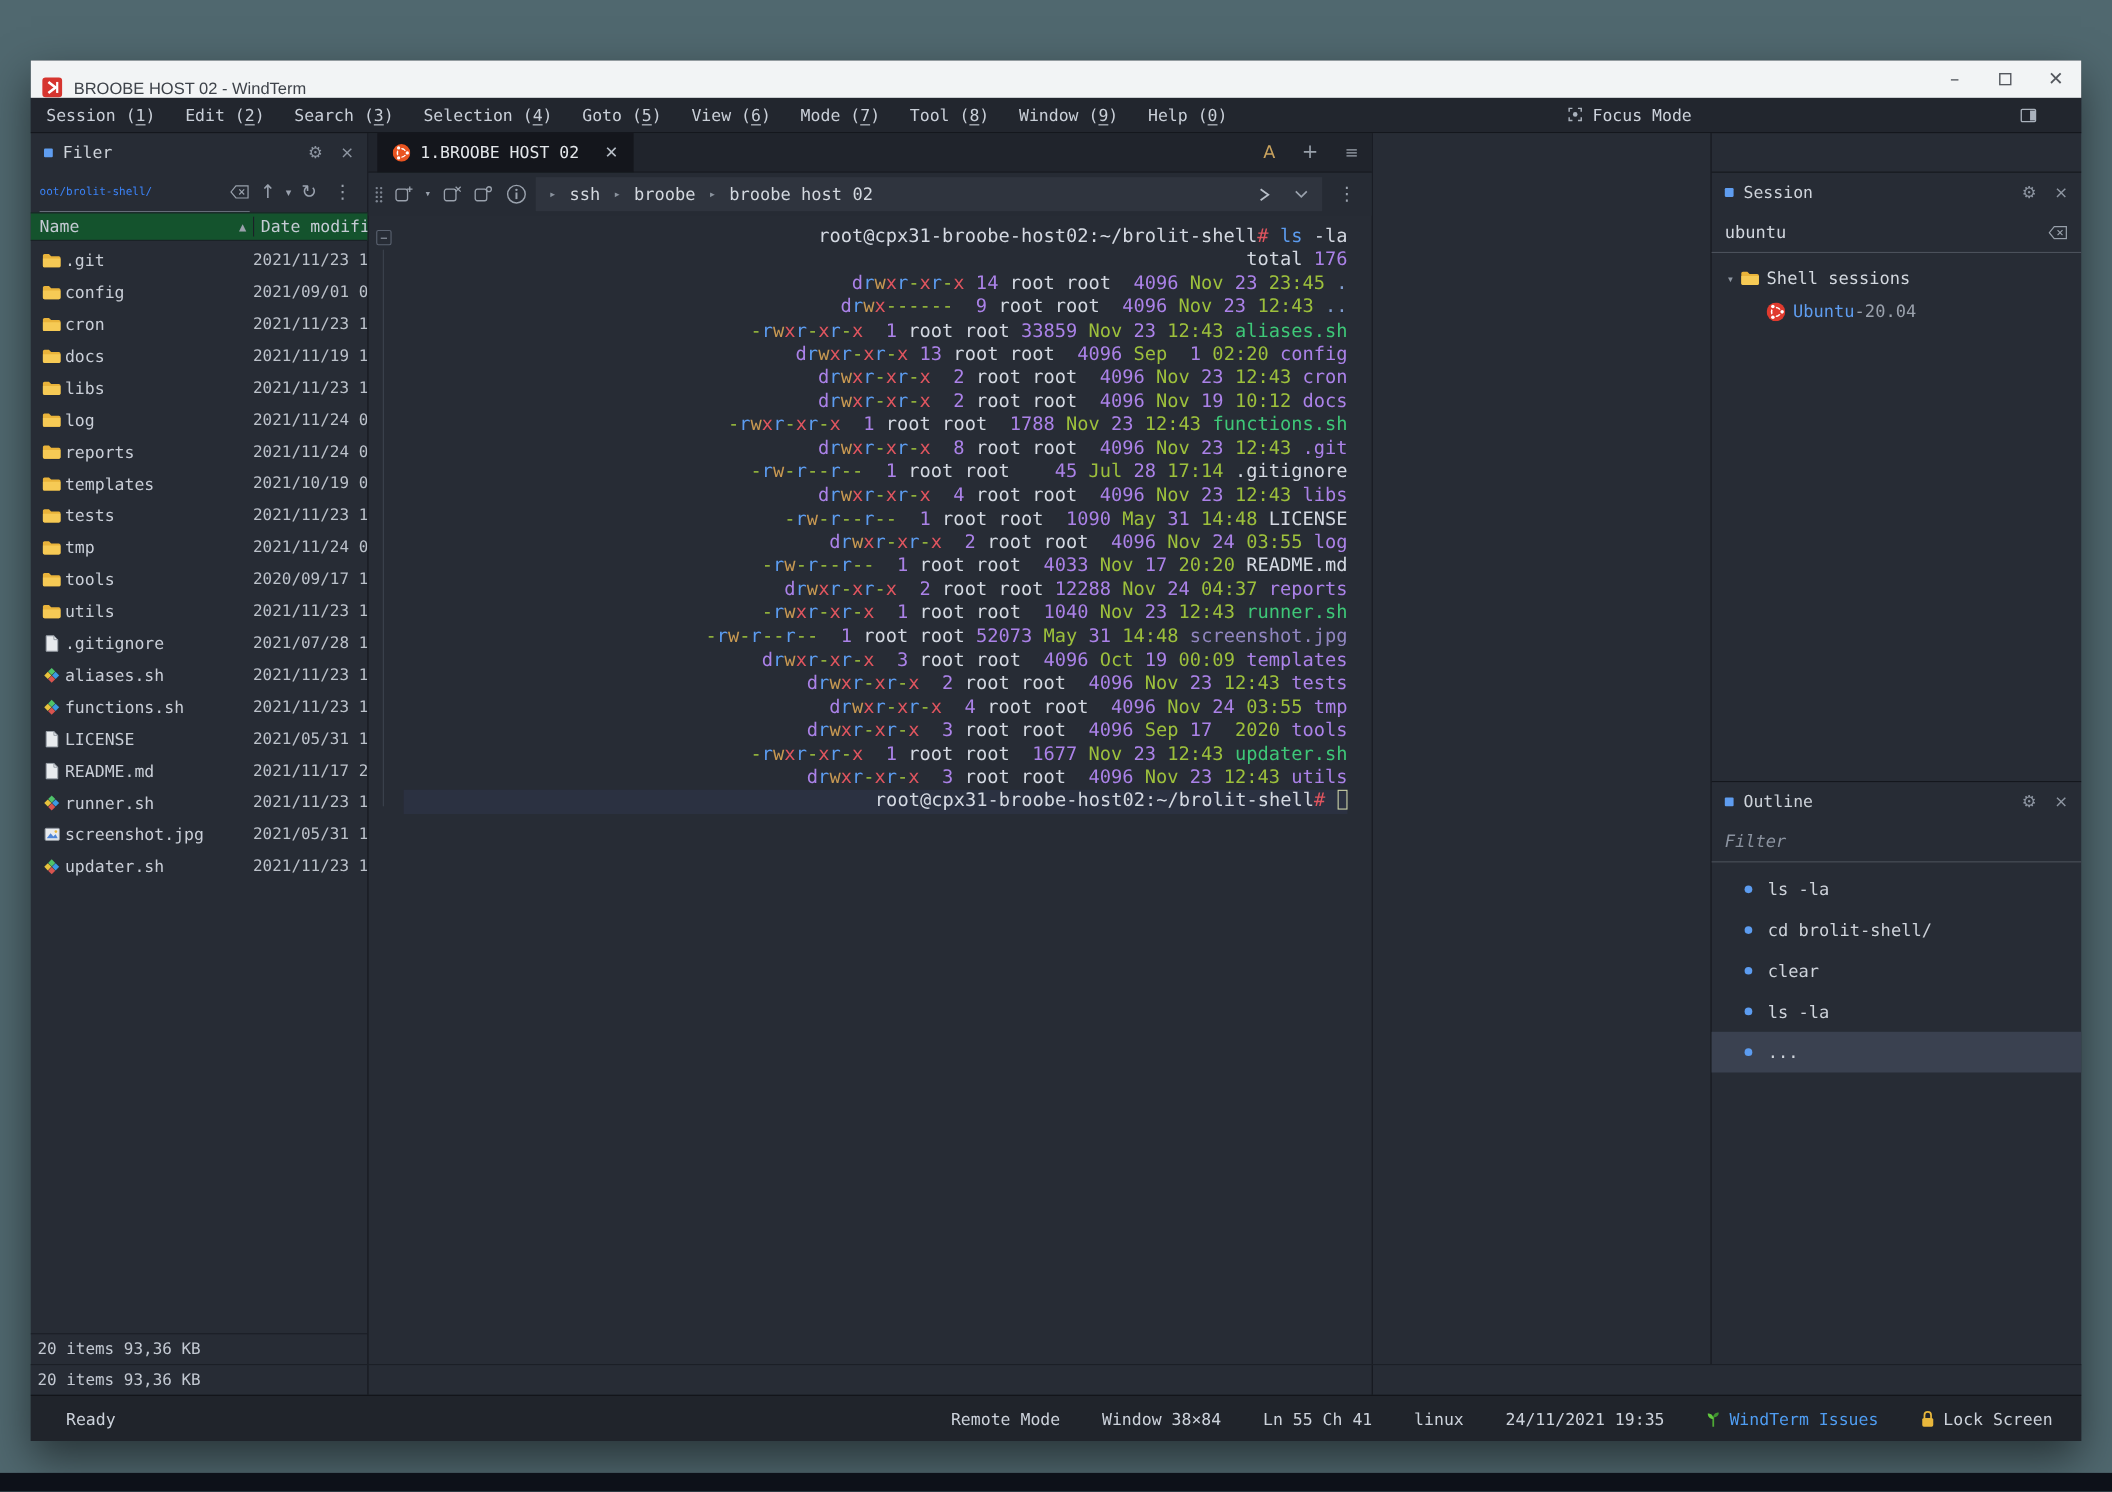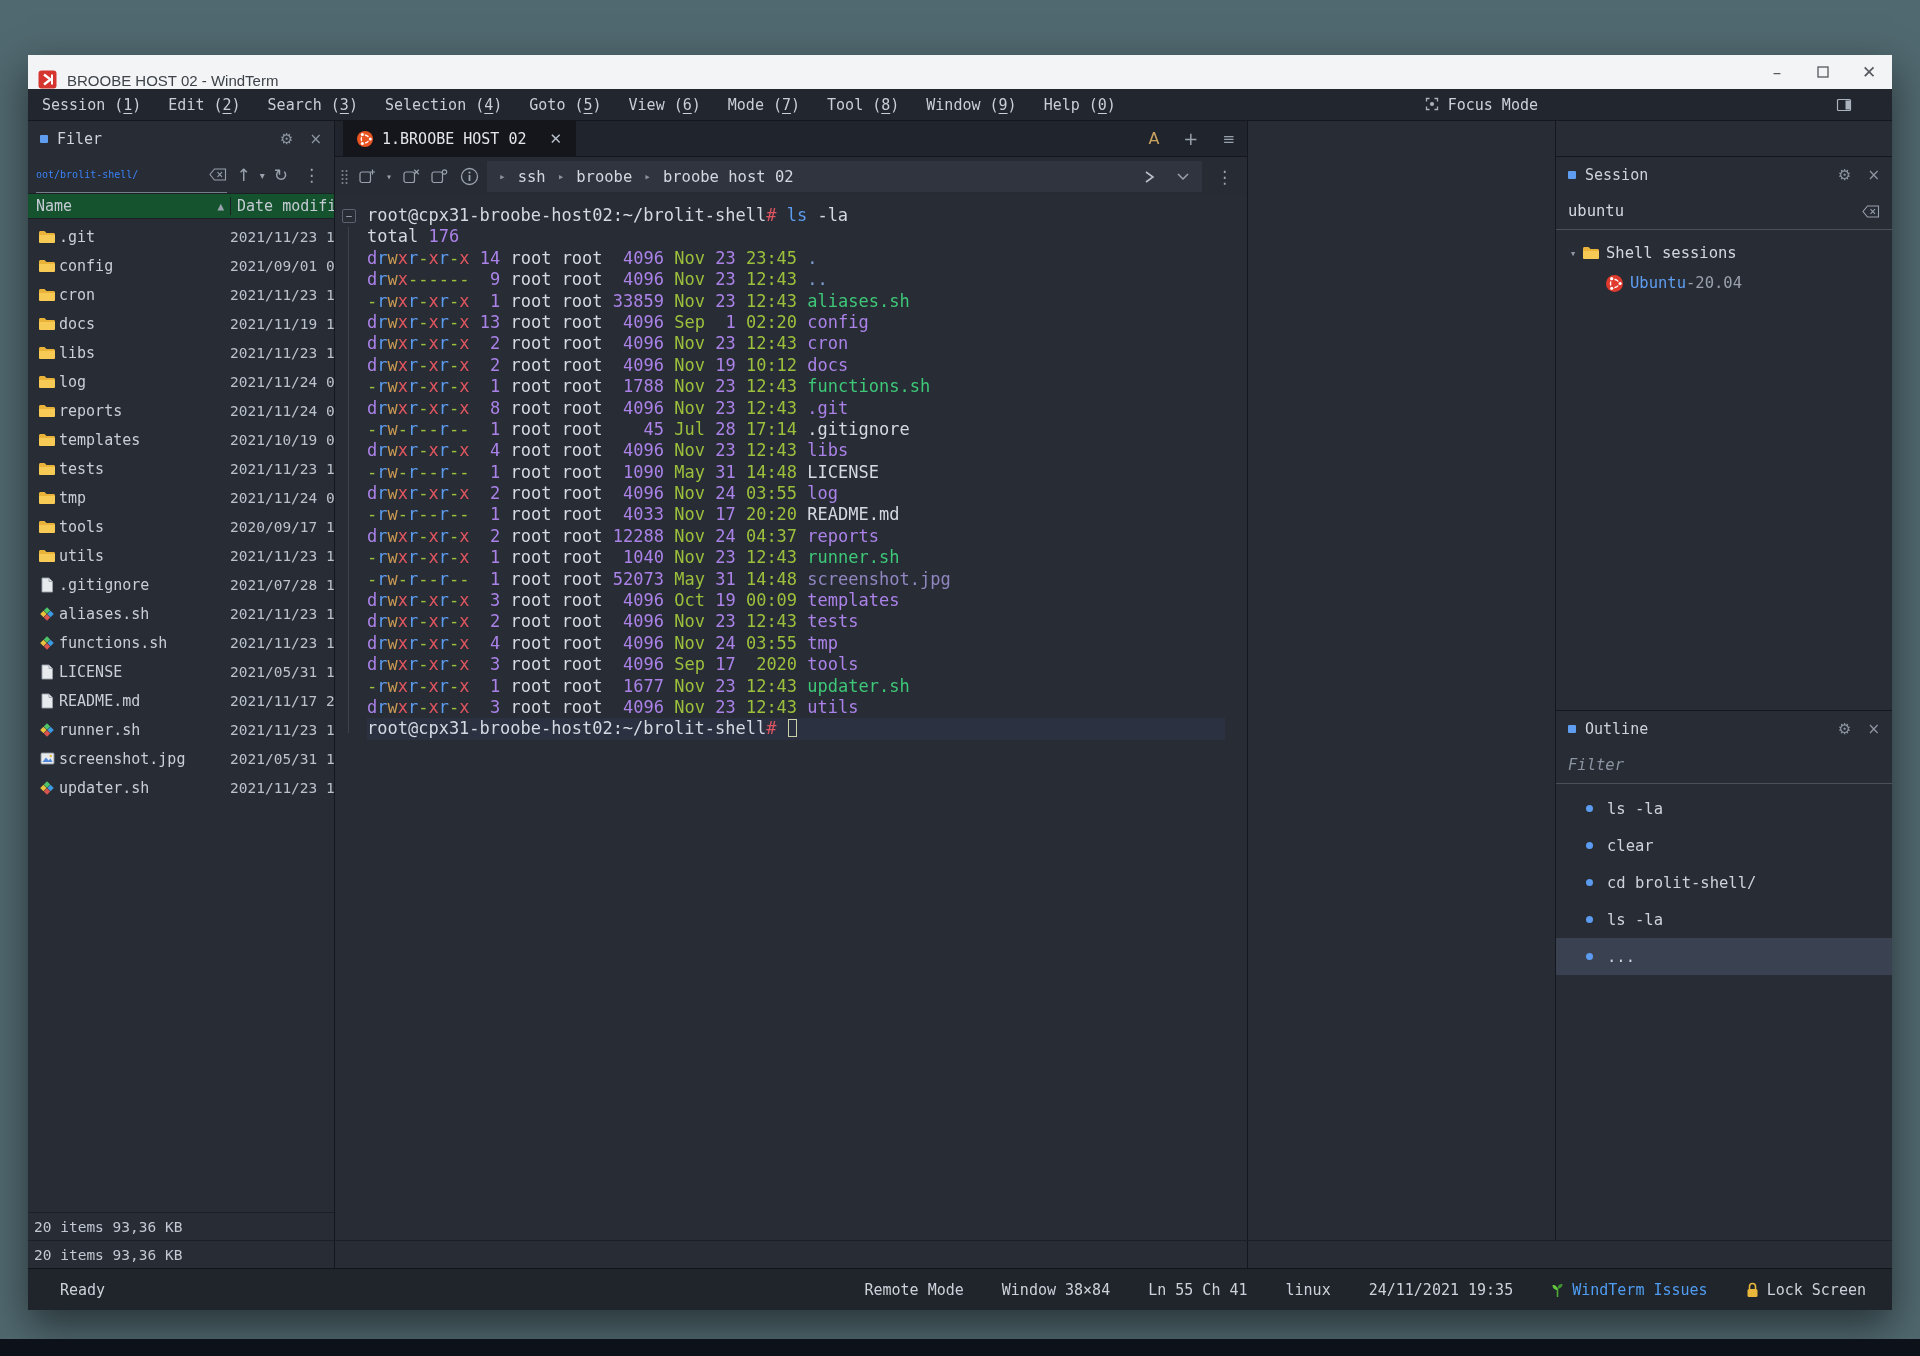--- a/index.html
+++ b/index.html
@@ -76,21 +76,21 @@
   .crumb-sep { color:#8a929d; font-size:11px; }
   .strip-right { margin-left:auto; display:flex; align-items:center; gap:20px; }
   .kebab { font-family:"DejaVu Sans", sans-serif; font-size:17px; color:#9aa2ad; padding:0 6px; }
 
   .term { flex:1; position:relative; font-size:17px; line-height:21.4px; padding-top:9px; overflow:hidden; }
   .gutter-fold { position:absolute; left:7px; top:13px; width:14px; height:14px;
                  border:1px solid #5a6270; border-radius:2px; color:#9aa2ae;
                  display:flex; align-items:center; justify-content:center; font-size:11px; line-height:1; }
   .gutter-line { position:absolute; left:13px; top:31px; width:1px; background:#3c434e; }
   .tlines { margin:0 22px 0 32px; white-space:pre; }
-  .tline { height:21.4px; }
+  .tline { height:21.4px;text-align:right; }
   .tline.current { background:#2b3141; }
   .tc-pur { color:#ab82e8; } .tc-blu { color:#5c9cf0; } .tc-gold { color:#c79852; }
   .tc-red { color:#e0555f; } .tc-grn { color:#9dc03c; } .tc-wht { color:#d4d9e2; }
   .tc-em  { color:#3ec878; } .tc-img { color:#9186c0; } .tc-dot { color:#7f9ccf; }
   .cursor { display:inline-block; width:9px; height:18px; border:1px solid #ccd2a8;
             vertical-align:-3px; margin-left:1px; }
 
   .fillerpane { flex:1; background:#272c35; }
 
   
@@ -593,25 +593,25 @@
         <div class="filterbar">
           <span class="placeholder">Filter</span>
         </div>
         <div class="olist" id="outline-list">
             <div class="orow">
               <span class="obullet"></span>
               <span>ls -la</span>
             </div>
             <div class="orow">
               <span class="obullet"></span>
-              <span>clear</span>
+              <span>cd brolit-shell/</span>
             </div>
             <div class="orow">
               <span class="obullet"></span>
-              <span>cd brolit-shell/</span>
+              <span>clear</span>
             </div>
             <div class="orow">
               <span class="obullet"></span>
               <span>ls -la</span>
             </div>
             <div class="orow selected">
               <span class="obullet"></span>
               <span>...</span>
             </div>
           </div>

